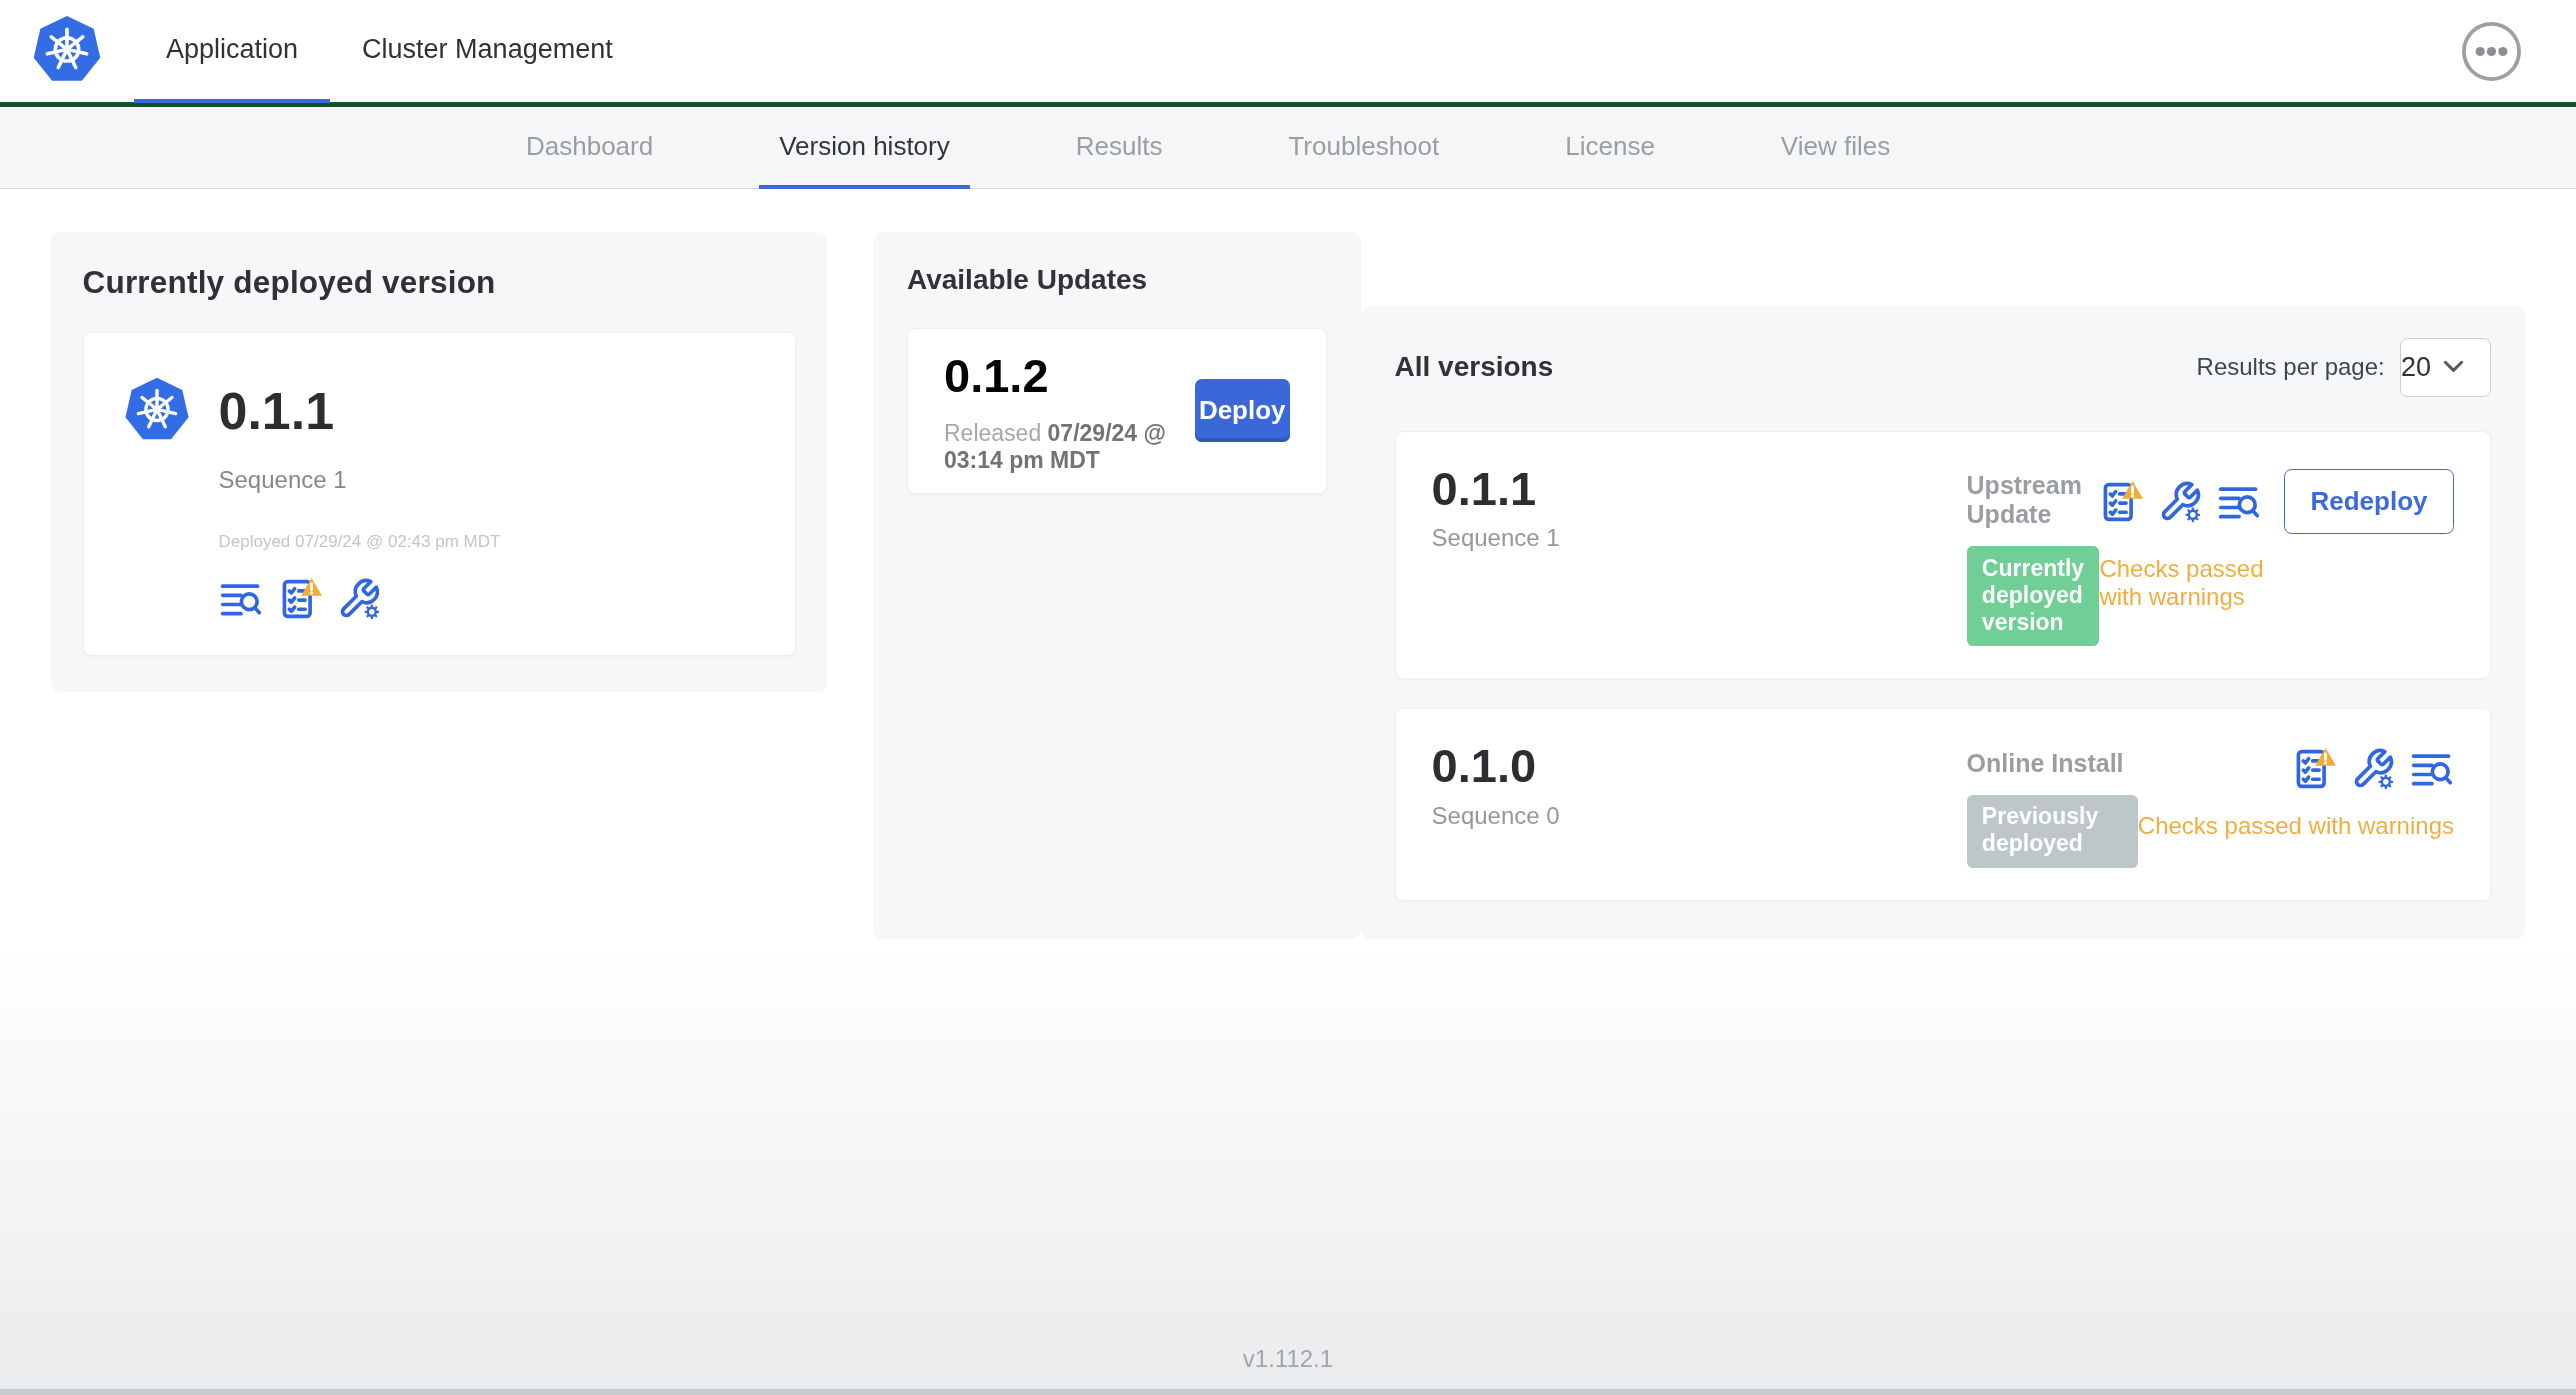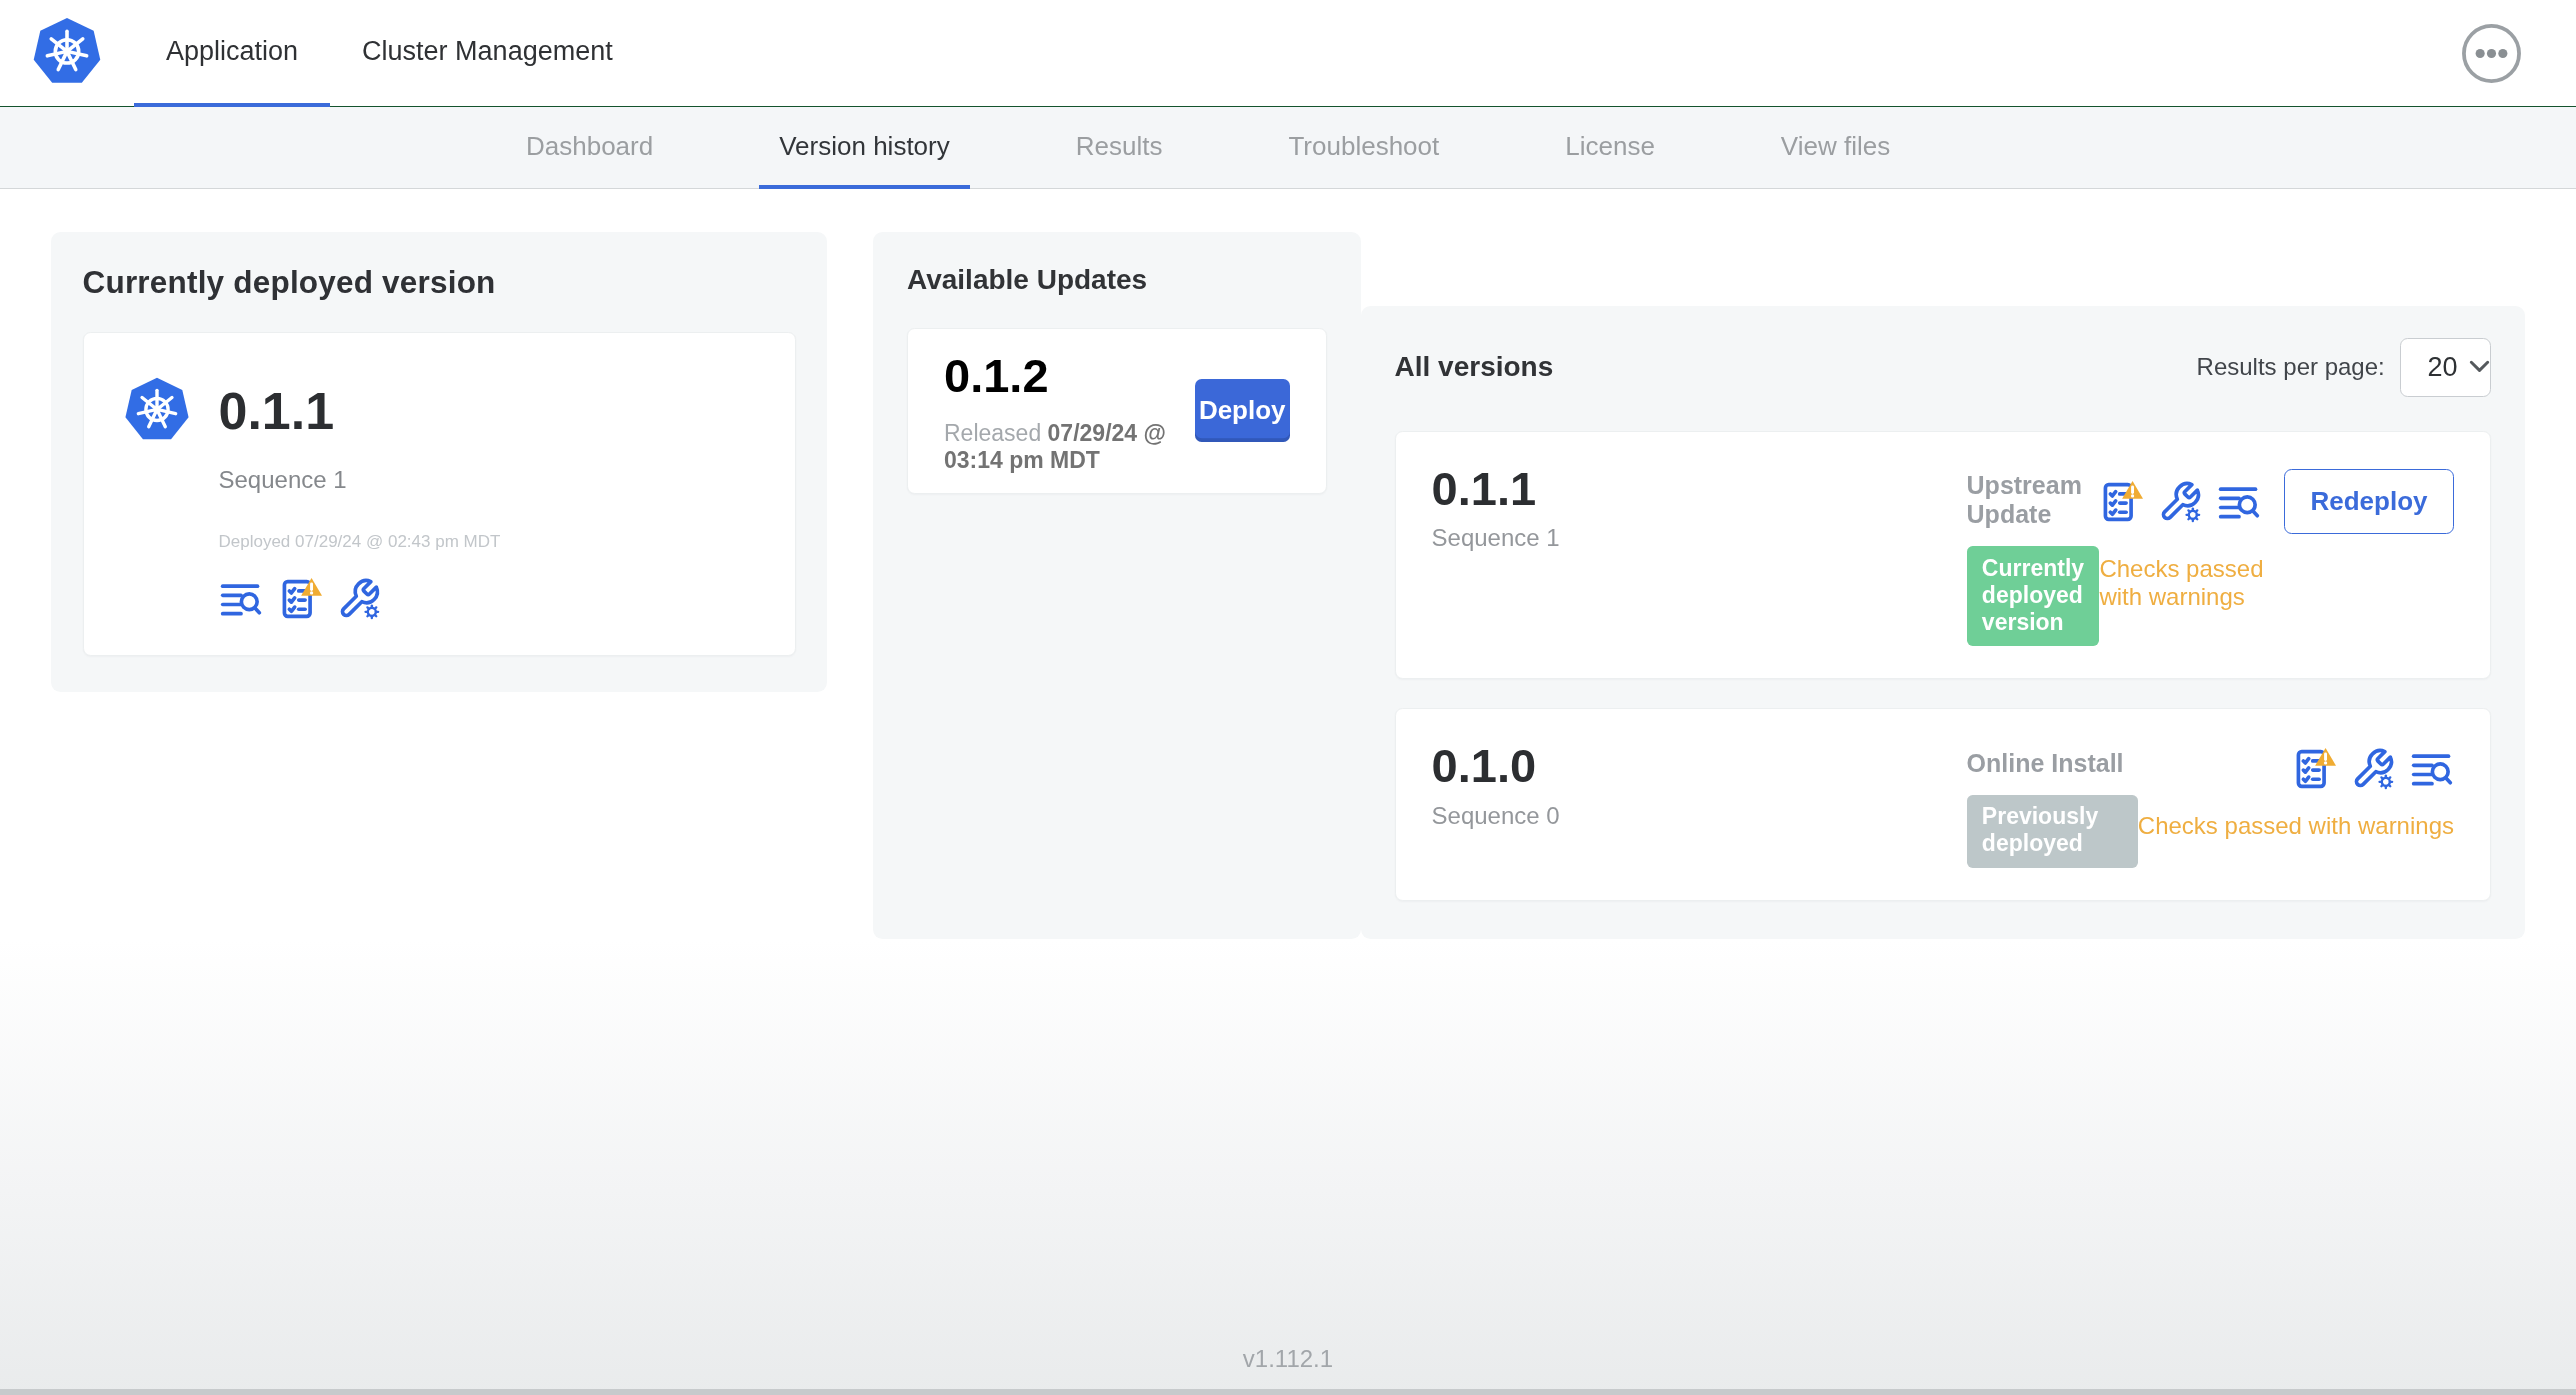--- a/index.html
+++ b/index.html
@@ -5,21 +5,21 @@
   * { margin:0; padding:0; box-sizing:border-box; }
   html,body { width:2576px; height:1396px; }
   body {
     font-family:"Liberation Sans","DejaVu Sans",sans-serif;
     background:#ffffff; color:#323232; overflow:hidden;
     display:flex; flex-direction:column;
   }
 
   
   .topbar {
-    height:107px; background:#ffffff; border-bottom:1px solid #14532d;
+    height:107px; background:#ffffff; border-bottom:5px solid #14532d;
     display:flex; align-items:stretch; flex:none; position:relative;
   }
   .logo-wrap { width:134px; display:flex; align-items:center; justify-content:center; }
   .logo-wrap svg { width:78px; height:84px; }
   .top-tabs { display:flex; align-items:stretch; }
   .top-tab {
     display:flex; align-items:center; padding:0 32px; font-size:27px; color:#2f3134;
     cursor:pointer; border-bottom:4.8px solid transparent; margin-bottom:-1px;
   }
   .top-tab.active { border-bottom-color:#3b6bda; }
@@ -79,21 +79,21 @@
     box-shadow:inset 0 -3.8px 0 rgba(20,40,90,.25);
     font-family:inherit;
   }
 
   .versions-panel { margin-top:74px; min-height:592px; padding:31.5px 34px 38px; }
   .versions-head { display:flex; align-items:center; justify-content:space-between; }
   .rpp { display:flex; align-items:center; gap:15.3px; }
   .rpp-label { font-size:24px; color:#41454a; }
   .rpp-select {
     background:#ffffff; border:1.9px solid #c9cdd1; border-radius:7.6px; width:91px; height:59px;
-    display:flex; align-items:center; justify-content:flex-end; gap:11.5px; cursor:pointer;
+    display:flex; align-items:center; justify-content:flex-start; gap:11.5px; cursor:pointer;
   }
   .rpp-select .val { font-size:27px; color:#2e3134; }
 
   .version-row {
     background:#ffffff; border:1px solid #eceff0; border-radius:7.6px;
     box-shadow:0 1px 1.9px rgba(50,60,70,.04); padding:32px 36px;
     display:grid; grid-template-columns:535px 1fr auto; margin-top:29px;
   }
   .version-row.first { margin-top:34px; min-height:218px; }
   .version-row.second { min-height:166px; }

